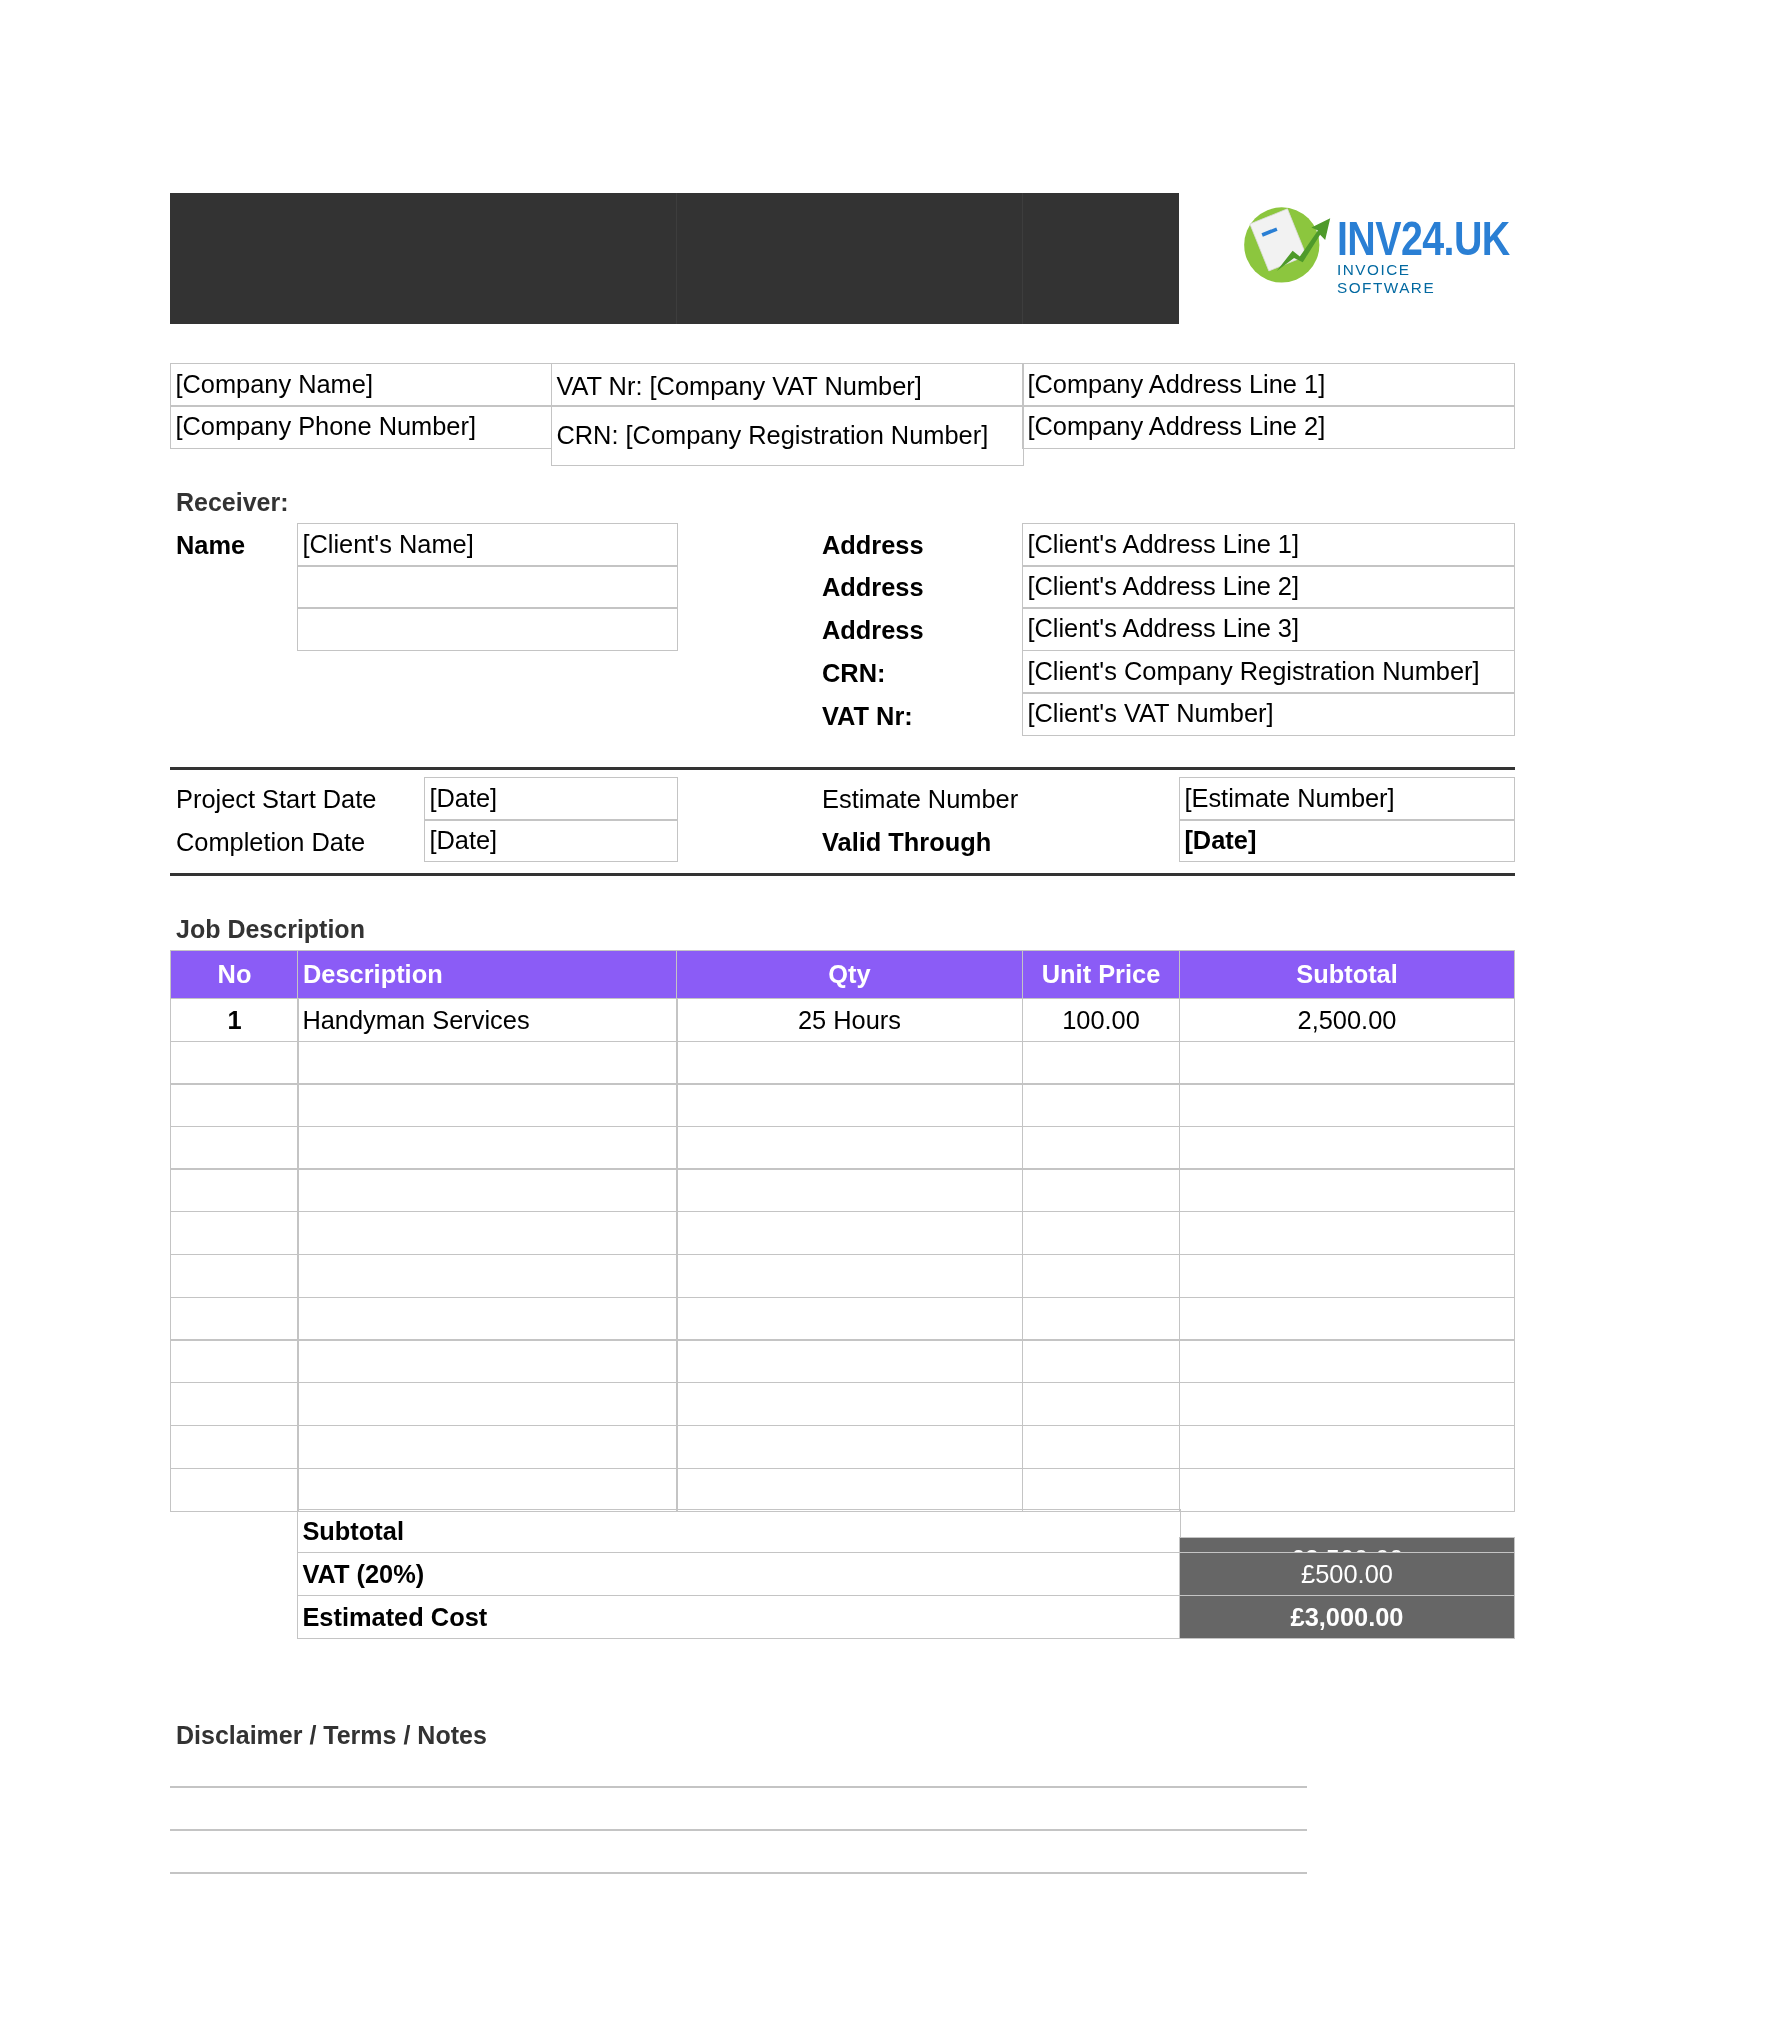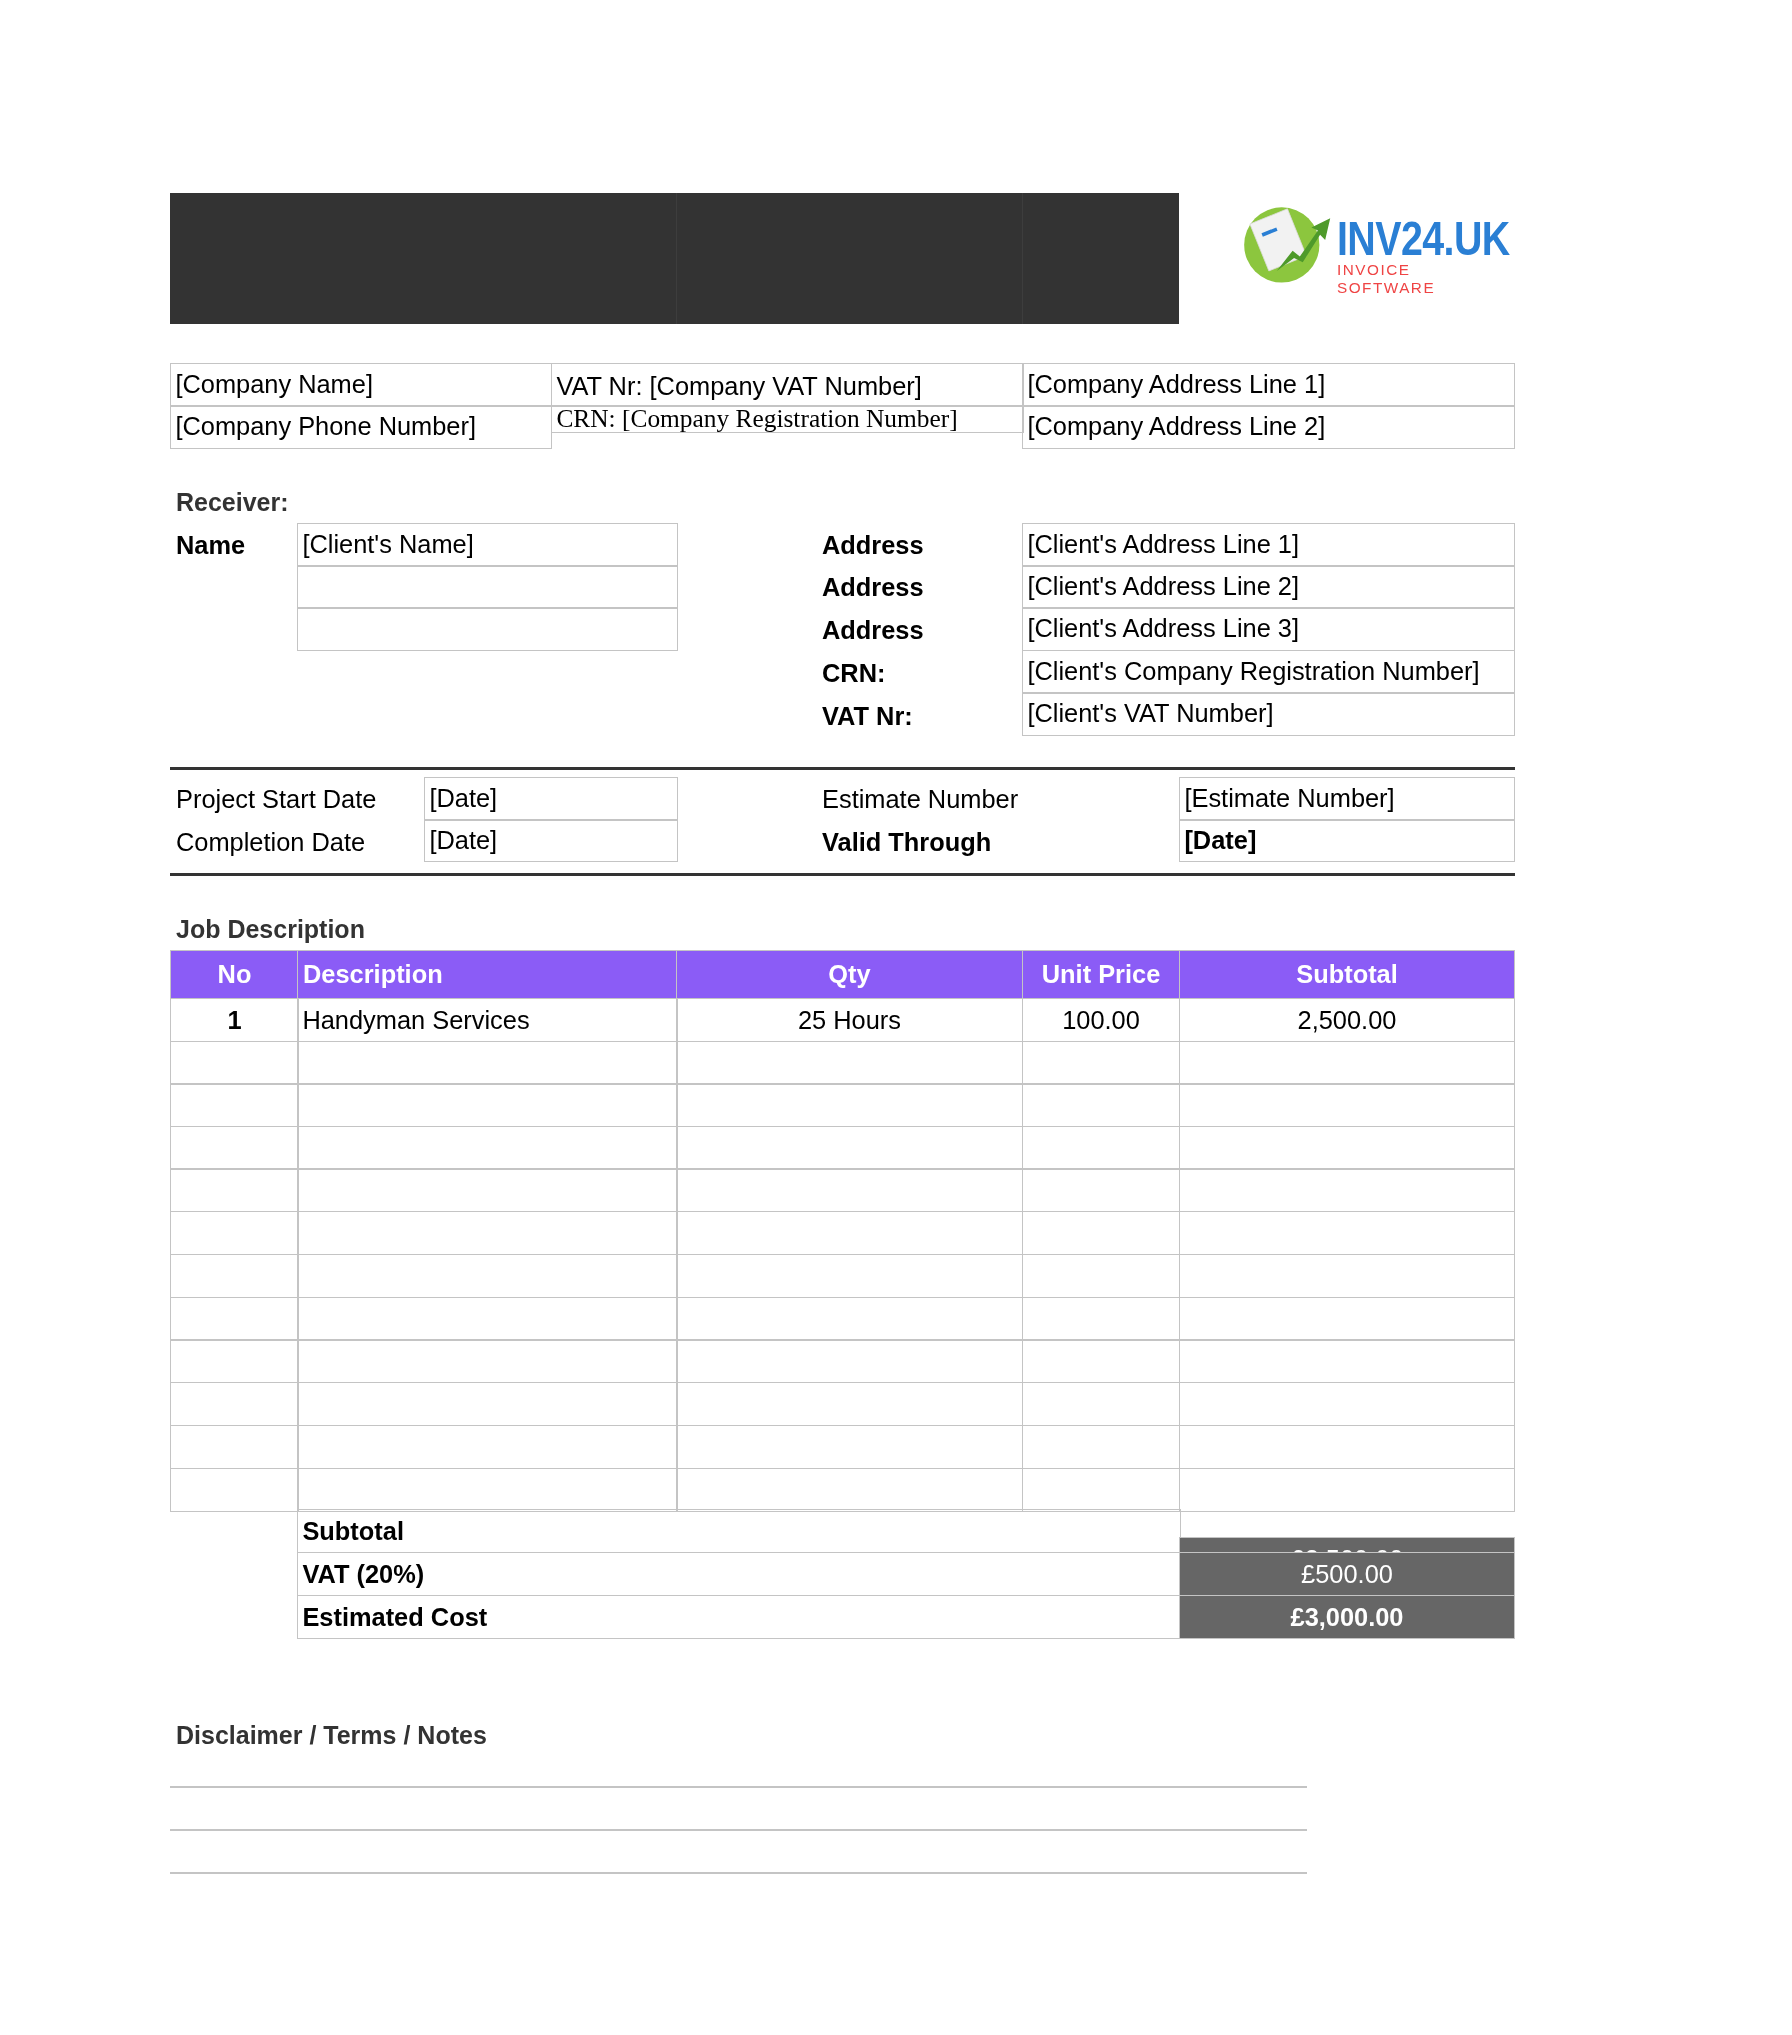--- a/index.html
+++ b/index.html
@@ -11,21 +11,21 @@
   .title-bar { left:170px; top:193px; width:1009px; height:131px; background:#333333; }
   .title-bar .sep { position:absolute; top:0; bottom:0; width:0.7px; background:#3d3d3d; }
   .title-text { position:absolute; left:22px; top:0; height:131px; line-height:131px;
                 color:#ffffff; font-weight:bold; font-size:57px; }
 
   
   .logo { left:1235px; top:196px; width:262px; height:94px; }
   .logo-text-main { position:absolute; left:102px; top:14.5px; font-family:"Liberation Sans", sans-serif;
                     font-weight:bold; font-size:48px; color:#2a7fd4; letter-spacing:-0.7px;
                     transform:scaleX(0.82); transform-origin:left top; }
-  .logo-text-sub { position:absolute; left:102px; top:65px; font-size:15.3px; color:#ef4444; letter-spacing:1.5px; }
+  .logo-text-sub { position:absolute; left:102px; top:65px; font-size:15.3px; color:#0369a1; letter-spacing:1.5px; }
 
   
   .cell { position:absolute; box-sizing:border-box; border:1.5px solid #c4c4c4;
           font-size:25.4px; line-height:1; padding-left:4.4px; display:flex; align-items:center; white-space:nowrap; }
   .lbl { position:absolute; font-size:25.4px; white-space:nowrap; }
   .bold { font-weight:bold; }
   .section-title { position:absolute; font-size:25px; font-weight:bold; color:#333333; }
 
   .rule-dark { position:absolute; height:2.9px; background:#333333; }
   .rule-light { position:absolute; height:2.2px; background:#c4c4c4; }
@@ -58,21 +58,21 @@
     <polygon points="48,98 70,70 80,78 105,42 96,38 122,25 115,55 108,48 84,86 72,80" fill="#4e9a2a"></polygon>
   </svg>
   <div class="logo-text-main">INV24.UK</div>
   <div class="logo-text-sub">INVOICE SOFTWARE</div>
 </div>
 
 <div class="cell" style="left:170px;top:363px;width:382px;height:44px;">[Company Name]</div>
 <div class="cell" style="left:551px;top:363px;width:473px;height:44px;padding-top:3px;">VAT Nr: [Company VAT Number]</div>
 <div class="cell" style="left:1022px;top:363px;width:493px;height:44px;">[Company Address Line 1]</div>
 <div class="cell" style="left:170px;top:405px;width:382px;height:44px;">[Company Phone Number]</div>
-<div class="cell" style="left:551px;top:405px;width:473px;height:28px;font-family:Liberation Serif, serif;">CRN: [Company Registration Number]</div>
+<div class="cell" style="left:551px;top:405px;width:473px;height:61px;">CRN: [Company Registration Number]</div>
 <div class="cell" style="left:1022px;top:405px;width:493px;height:44px;">[Company Address Line 2]</div>
 
 <div class="section-title" style="left:176px;top:488px;">Receiver:</div>
 <div class="lbl bold" style="left:176px;top:531px;">Name</div>
 <div class="cell" style="left:297px;top:523px;width:381px;height:44px;">[Client's Name]</div>
 <div class="cell" style="left:297px;top:565px;width:381px;height:44px;"></div>
 <div class="cell" style="left:297px;top:607px;width:381px;height:44px;"></div>
 
 <div class="lbl bold" style="left:822px;top:531px;">Address</div>
 <div class="cell" style="left:1022px;top:523px;width:493px;height:44px;">[Client's Address Line 1]</div>

